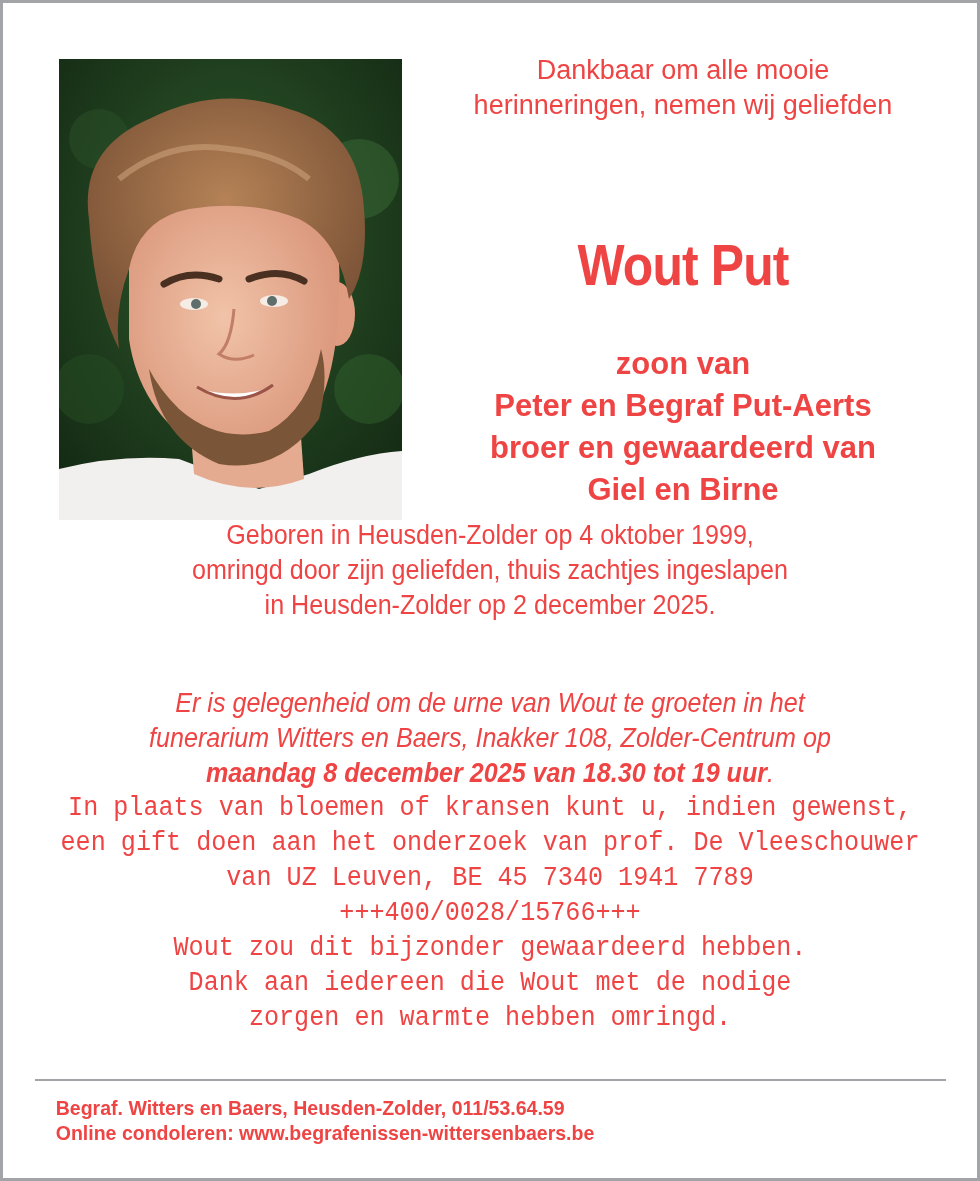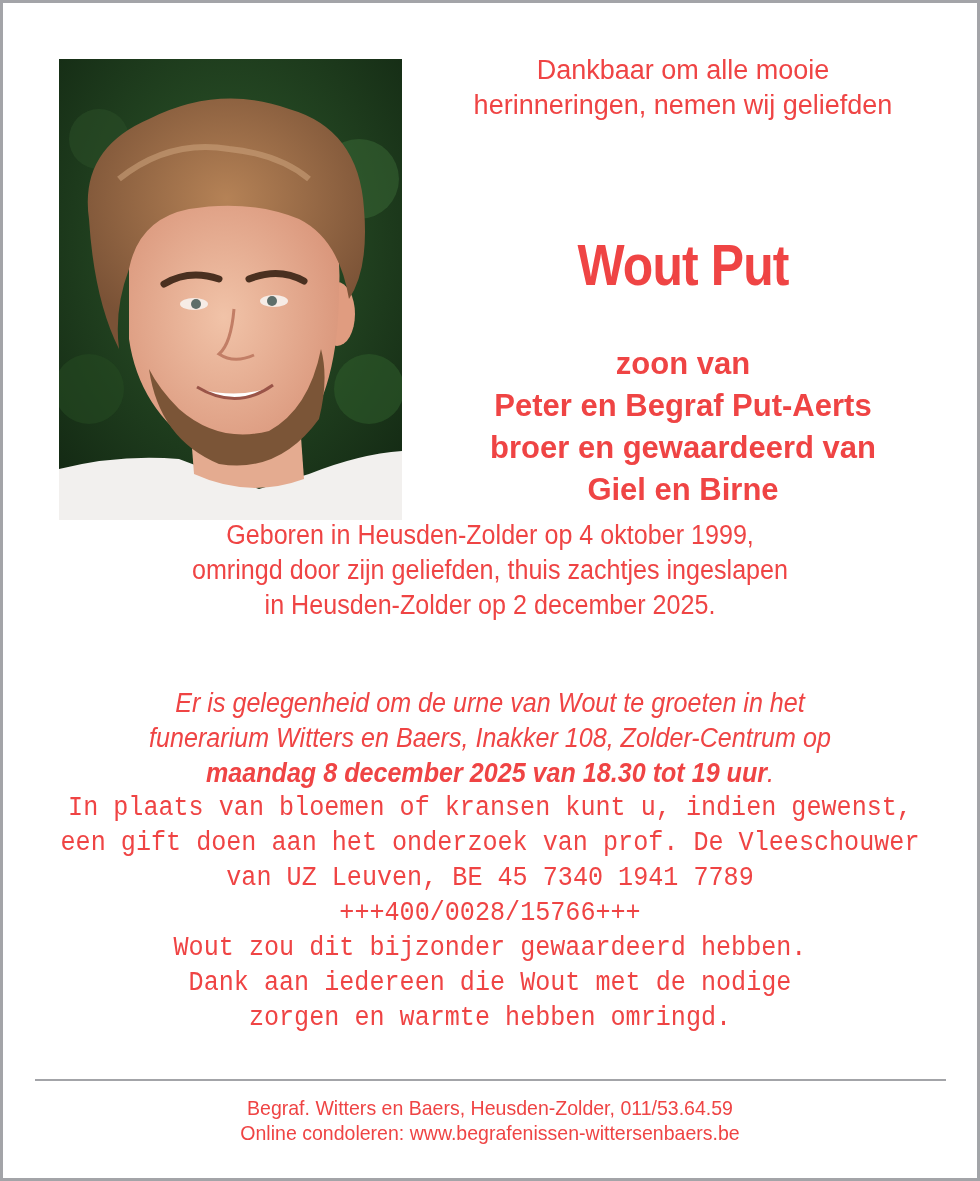--- a/index.html
+++ b/index.html
@@ -33,22 +33,22 @@
   }
   .body .line { display:block; white-space:nowrap; transform:scaleX(0.93); }
   .b1 { top:515px; }
   .b2 { top:683px;font-style:italic; }
   .b3 { top:788px;font-family:Liberation Mono, monospace; }
   .bold { font-weight:bold; }
   .divider {
     position:absolute; left:32px; top:1076px; width:911px; height:2px; background:#a3a4a8;
   }
   .footer {
-    position:absolute; left:20px; top:1092px; width:934px; text-align:center;
-    font-size:21px; line-height:25px;
+    position:absolute; left:20px; top:1092px; width:934px; text-align:left;
+    font-size:21px; line-height:25px;font-weight:bold;
   }
   .footer .line { display:block; white-space:nowrap; transform:scaleX(0.93); }
 </style>
 </head>
 <body>
 
 <div class="page">
 
   <div class="photo">
     <svg width="343" height="461" viewBox="0 0 343 461">

